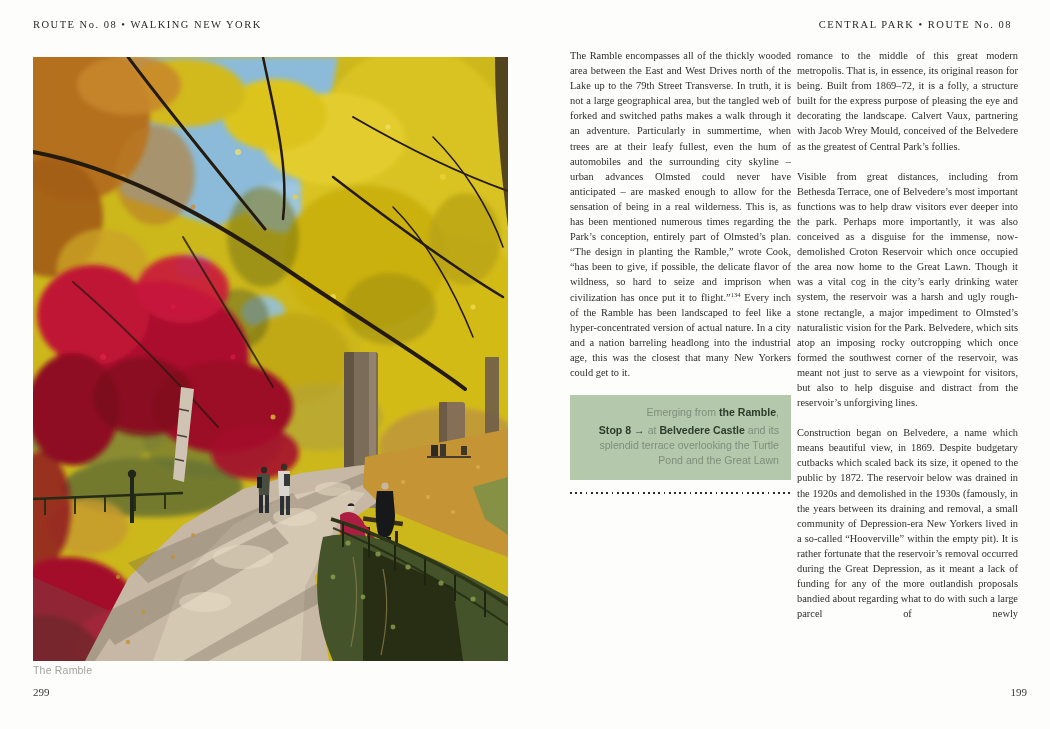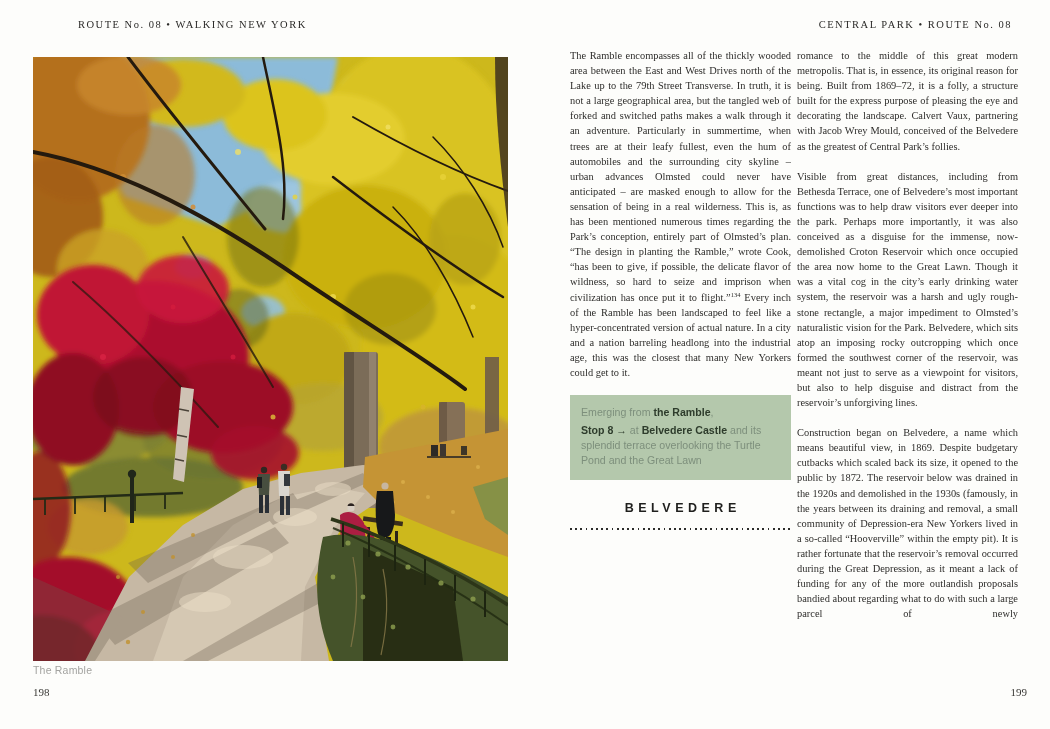--- a/index.html
+++ b/index.html
@@ -1,42 +1,42 @@
 <!DOCTYPE html>
 <html lang="en"><head>
 <meta charset="utf-8">
 <style>
   html,body{margin:0;padding:0;background:#fdfdfb;overflow:hidden;}
   .spread{position:relative;width:1050px;height:729px;background:#fdfdfb;
           font-family:"Liberation Serif",serif;color:#2e2d2b;}
   
   .runhead{position:absolute;top:19px;font-size:10.5px;letter-spacing:1.5px;
            color:#2b2a28;white-space:nowrap;}
-  .runhead.left{left:33px;margin-left:45px;}
+  .runhead.left{left:33px;}
   .runhead.right{right:38px;text-align:right;}
   
   .photo{position:absolute;left:33px;top:57px;width:475px;height:604px;overflow:hidden;}
   .photo svg{display:block;width:100%;height:100%;}
   .caption{position:absolute;left:33px;top:664px;font-family:"Liberation Sans",sans-serif;
            font-size:10.5px;color:#a3a3a0;letter-spacing:.2px;}
   .pagenum{position:absolute;top:686px;font-size:11px;color:#3a3936;}
   .pagenum.left{left:33px;}
   .pagenum.right{right:23px;text-align:center;}
   
   .col{position:absolute;top:48px;width:221px;font-size:10.4px;line-height:15.1px;
        text-align:justify;color:#2e2d2b;}
   .col1{left:570px;}
   .col2{left:797px;}
   .col p{margin:0 0 15px 0;}
   .col p.cont{text-align-last:justify;margin-bottom:0;}
   sup.fn{font-size:6.5px;line-height:0;vertical-align:4px;letter-spacing:0;}
   
   .callout{background:#b4c8ac;margin:13px 0 0 0;padding:10px 12px 12px 11px;
            font-family:"Liberation Sans",sans-serif;font-size:10.6px;line-height:15px;
-           color:#7d8f7c;text-align:left;}
+           color:#7d8f7c;text-align:right;}
   .callout p{margin:0;}
   .callout p+p{margin-top:3px;}
   .callout strong{color:#2e3c2c;font-weight:bold;}
   
   .sectionhead{margin:21px 0 0 0;text-align:center;font-family:"Liberation Sans",sans-serif;
                font-size:12.5px;font-weight:bold;letter-spacing:4.5px;color:#1f1f1d;
                text-indent:4.5px;}
   .dotrule{height:2px;margin:12px 0 15px 0;
            background-image:repeating-linear-gradient(to right,#2c2c2a 0 1.8px,transparent 1.8px 5.2px);}
 </style>
@@ -261,32 +261,31 @@
             <circle cx="330" cy="540" r="2.4"></circle>
           <circle cx="360" cy="570" r="2.4"></circle>
             <circle cx="300" cy="520" r="2.4"></circle>
         </g>
         <path d="M320,500 C326,530 324,560 318,590 M350,512 C356,540 354,570 348,598" stroke="#8a7a4a" stroke-width="1.2" fill="none" opacity=".8"></path>
       </g>
     </svg>
   </div>
 
   <div class="caption">The Ramble</div>
-  <div class="pagenum left">198</div>
+  <div class="pagenum left">299</div>
   <div class="pagenum right">199</div>
 
   <div class="col col1">
     <p><span>The Ramble encompasses all of the thickly wooded area between the East and West Drives north of the Lake up to the 79th Street Transverse. In truth, it is not a large geographical area, but the tangled web of forked and switched paths makes a walk through it an adventure. Particularly in summertime, when trees are at their leafy fullest, even the hum of automobiles and the surrounding city skyline – urban advances Olmsted could never have anticipated – are masked enough to allow for the sensation of being in a real wilderness. This is, as has been mentioned numerous times regarding the Park’s conception, entirely part of Olmsted’s plan. “The design in planting the Ramble,” wrote Cook, “has been to give, if possible, the delicate flavor of wildness, so hard to seize and imprison when civilization has once put it to flight.”</span><sup class="fn">134</sup><span> Every inch of the Ramble has been landscaped to feel like a hyper-concentrated version of actual nature. In a city and a nation barreling headlong into the industrial age, this was the closest that many New Yorkers could get to it.</span></p>
 
     <div class="callout">
       <p><span>Emerging from </span><strong>the Ramble</strong><span>,</span></p>
       <p><strong>Stop 8 →</strong><span> at </span><strong>Belvedere Castle</strong><span> and its splendid terrace overlooking the Turtle Pond and the Great Lawn</span></p>
     </div>
 
-    <div class="sectionhead">BELVEDERE</div>
     <div class="dotrule"></div>
 
   </div>
 
   <div class="col col2">
     <p>romance to the middle of this great modern metropolis. That is, in essence, its original reason for being. Built from 1869–72, it is a folly, a structure built for the express purpose of pleasing the eye and decorating the landscape. Calvert Vaux, partnering with Jacob Wrey Mould, conceived of the Belvedere as the greatest of Central Park’s follies.</p>
     <p>Visible from great distances, including from Bethesda Terrace, one of Belvedere’s most important functions was to help draw visitors ever deeper into the park. Perhaps more importantly, it was also conceived as a disguise for the immense, now-demolished Croton Reservoir which once occupied the area now home to the Great Lawn. Though it was a vital cog in the city’s early drinking water system, the reservoir was a harsh and ugly rough-stone rectangle, a major impediment to Olmsted’s naturalistic vision for the Park. Belvedere, which sits atop an imposing rocky outcropping which once formed the southwest corner of the reservoir, was meant not just to serve as a viewpoint for visitors, but also to help disguise and distract from the reservoir’s unforgiving lines.</p>
     <p class="cont">Construction began on Belvedere, a name which means beautiful view, in 1869. Despite budgetary cutbacks which scaled back its size, it opened to the public by 1872. The reservoir below was drained in the 1920s and demolished in the 1930s (famously, in the years between its draining and removal, a small community of Depression-era New Yorkers lived in a so-called “Hooverville” within the empty pit). It is rather fortunate that the reservoir’s removal occurred during the Great Depression, as it meant a lack of funding for any of the more outlandish proposals bandied about regarding what to do with such a large parcel of newly</p>
   </div>
 

